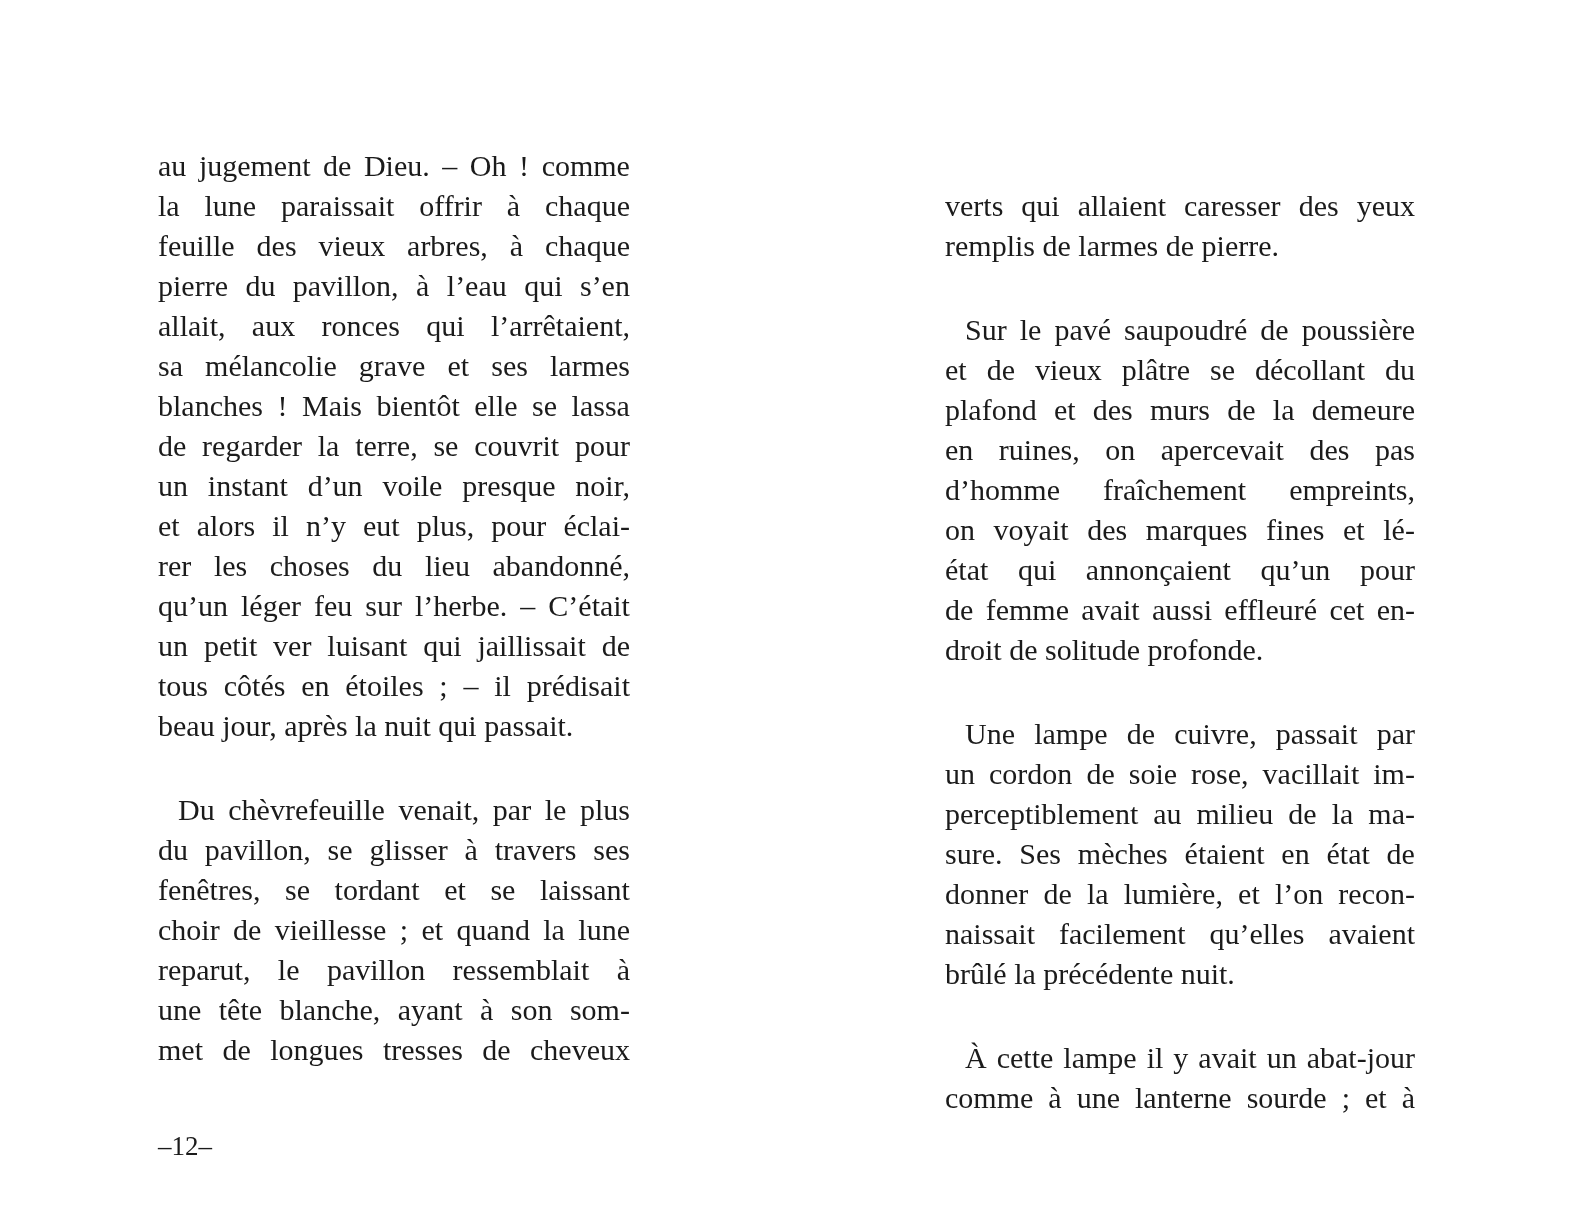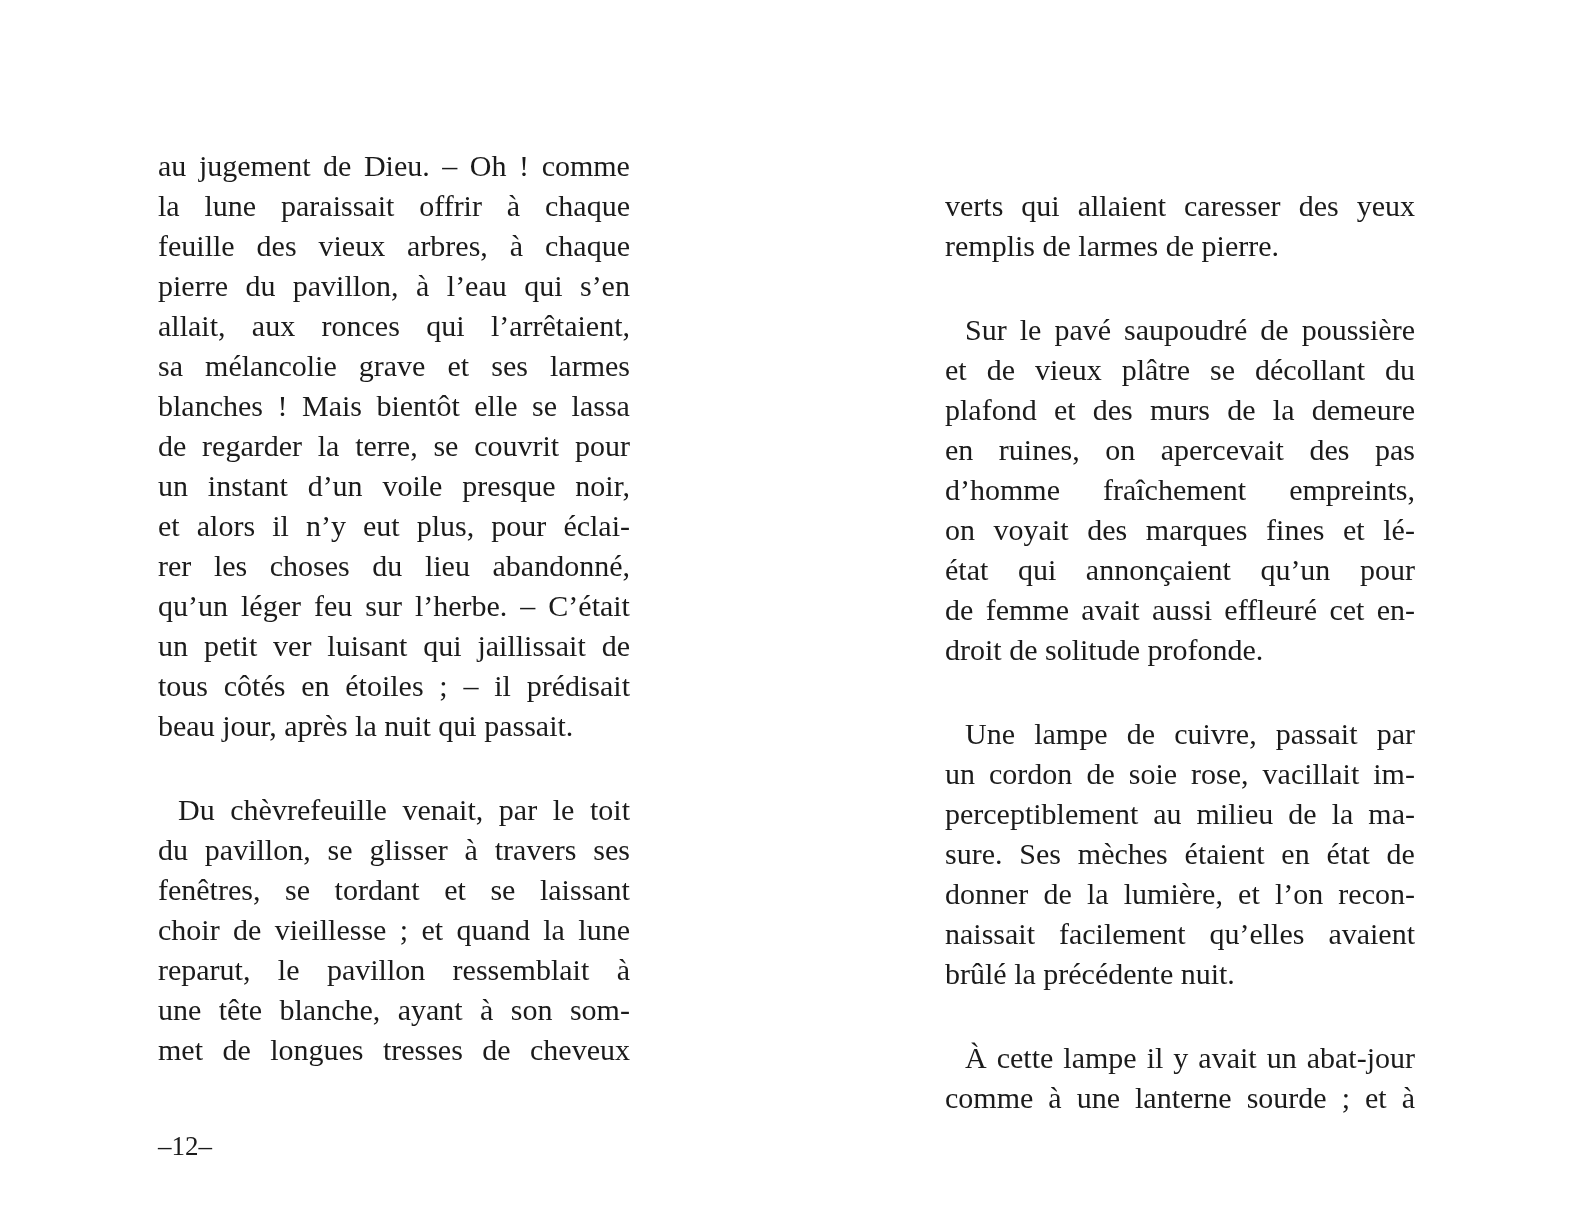--- a/index.html
+++ b/index.html
@@ -194,21 +194,21 @@
           </div>
           <div class="line">beau jour, après la nuit qui passait.</div>
         </div>
         <div class="para">
           <div class="line j indent">
             <span>Du</span>
             <span>chèvrefeuille</span>
             <span>venait,</span>
             <span>par</span>
             <span>le</span>
-            <span>toit</span>
+            <span>plus</span>
           </div>
           <div class="line j">
             <span>du</span>
             <span>pavillon,</span>
             <span>se</span>
             <span>glisser</span>
             <span>à</span>
             <span>travers</span>
             <span>ses</span>
           </div>

